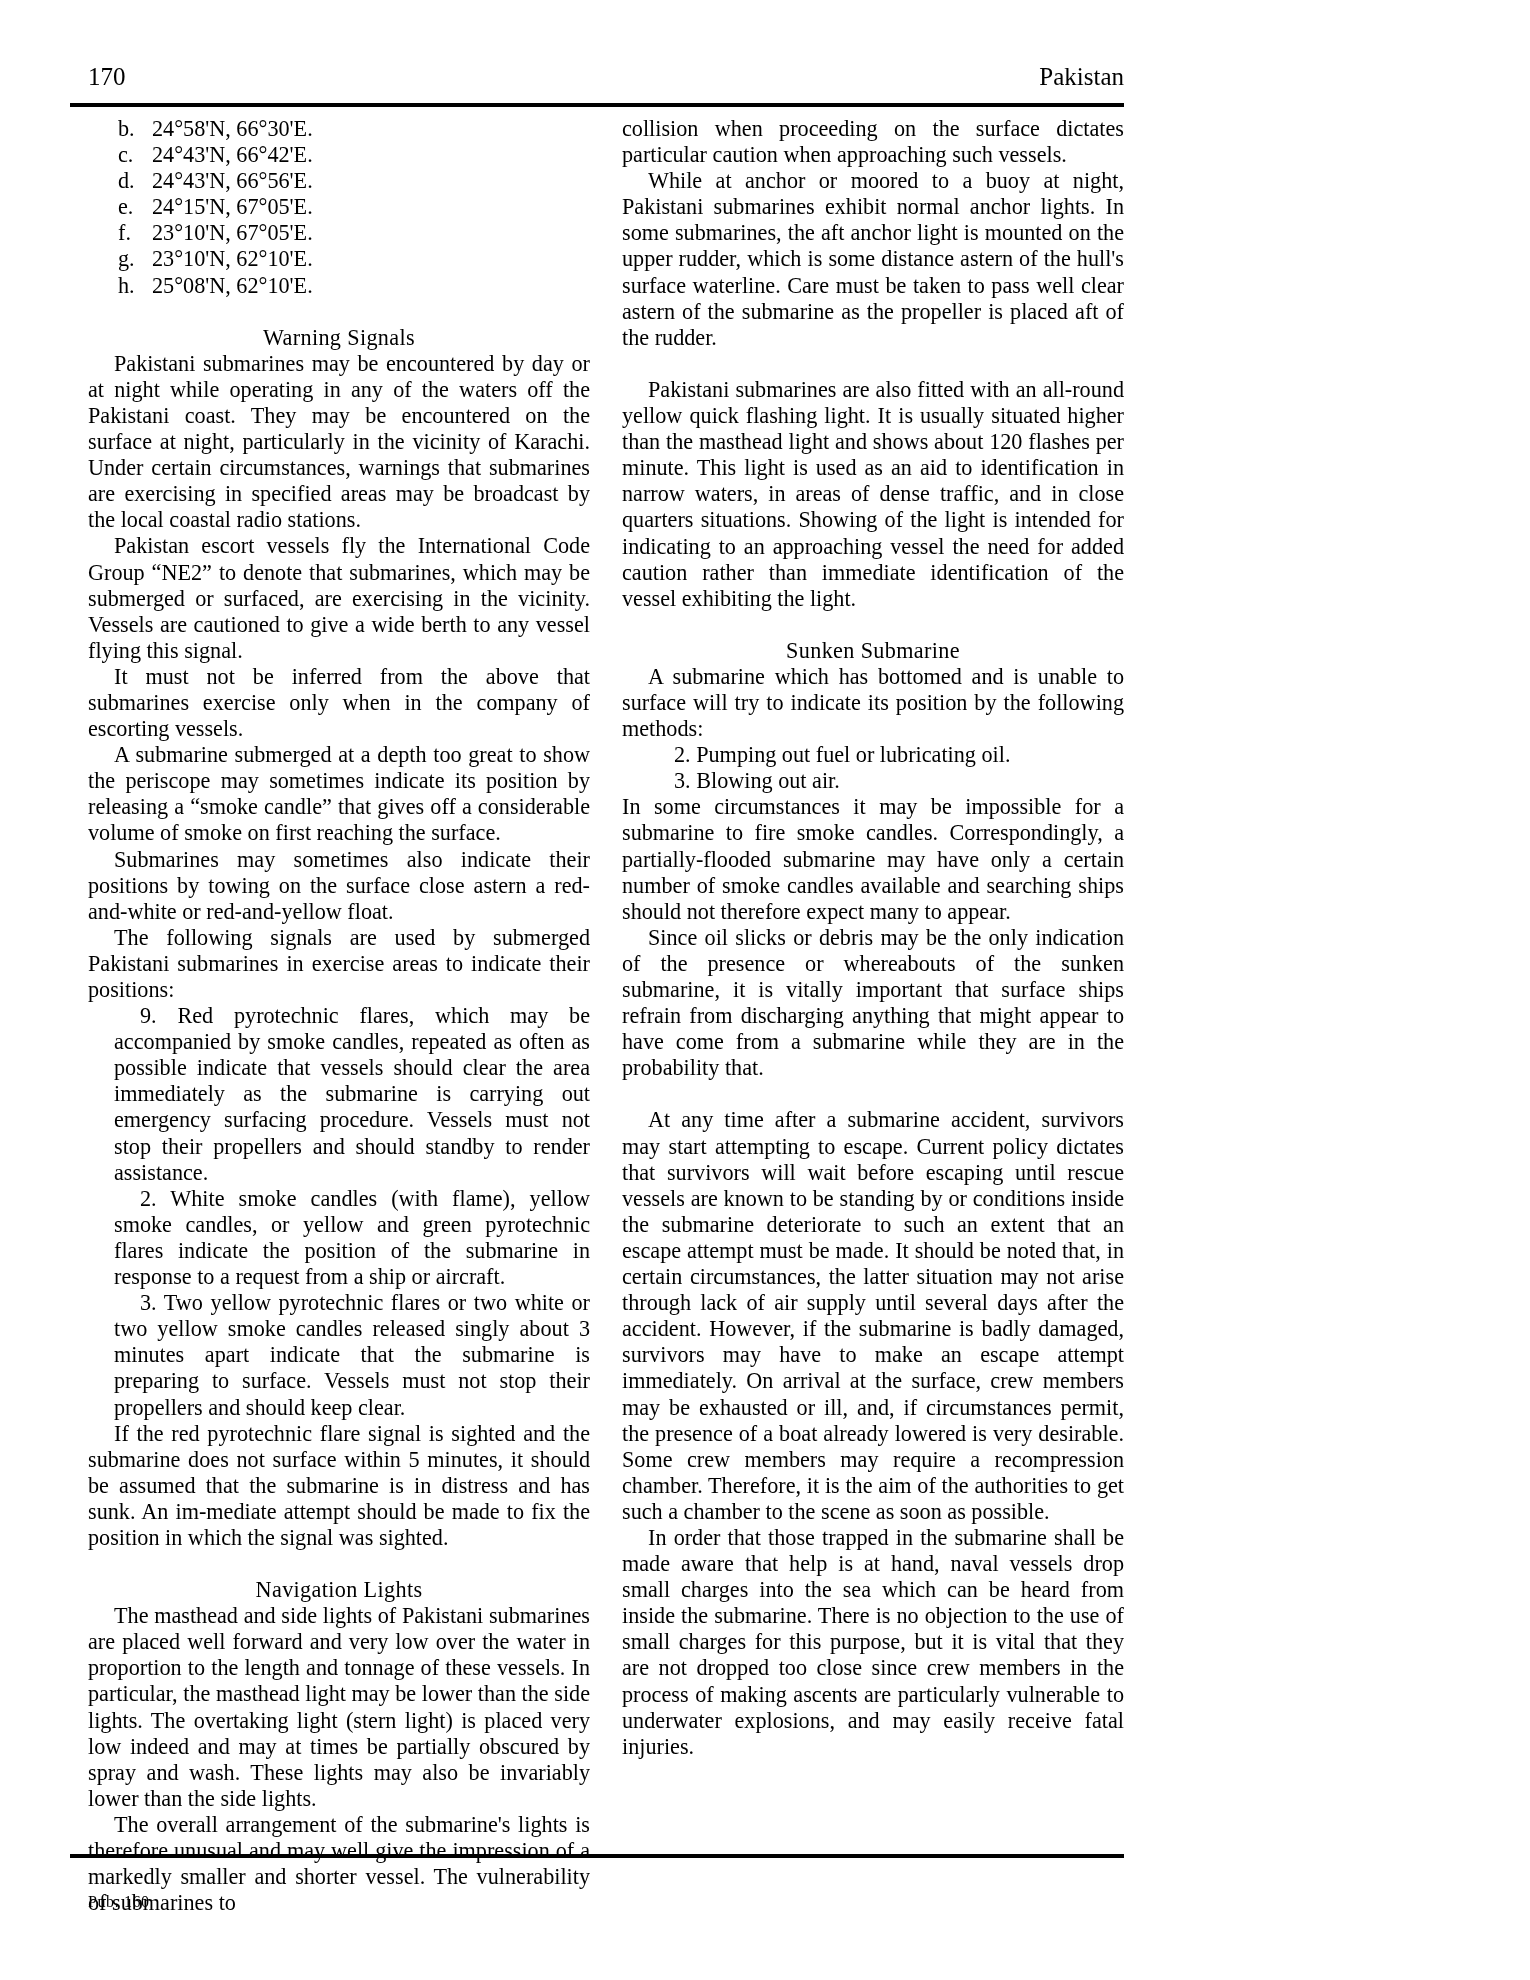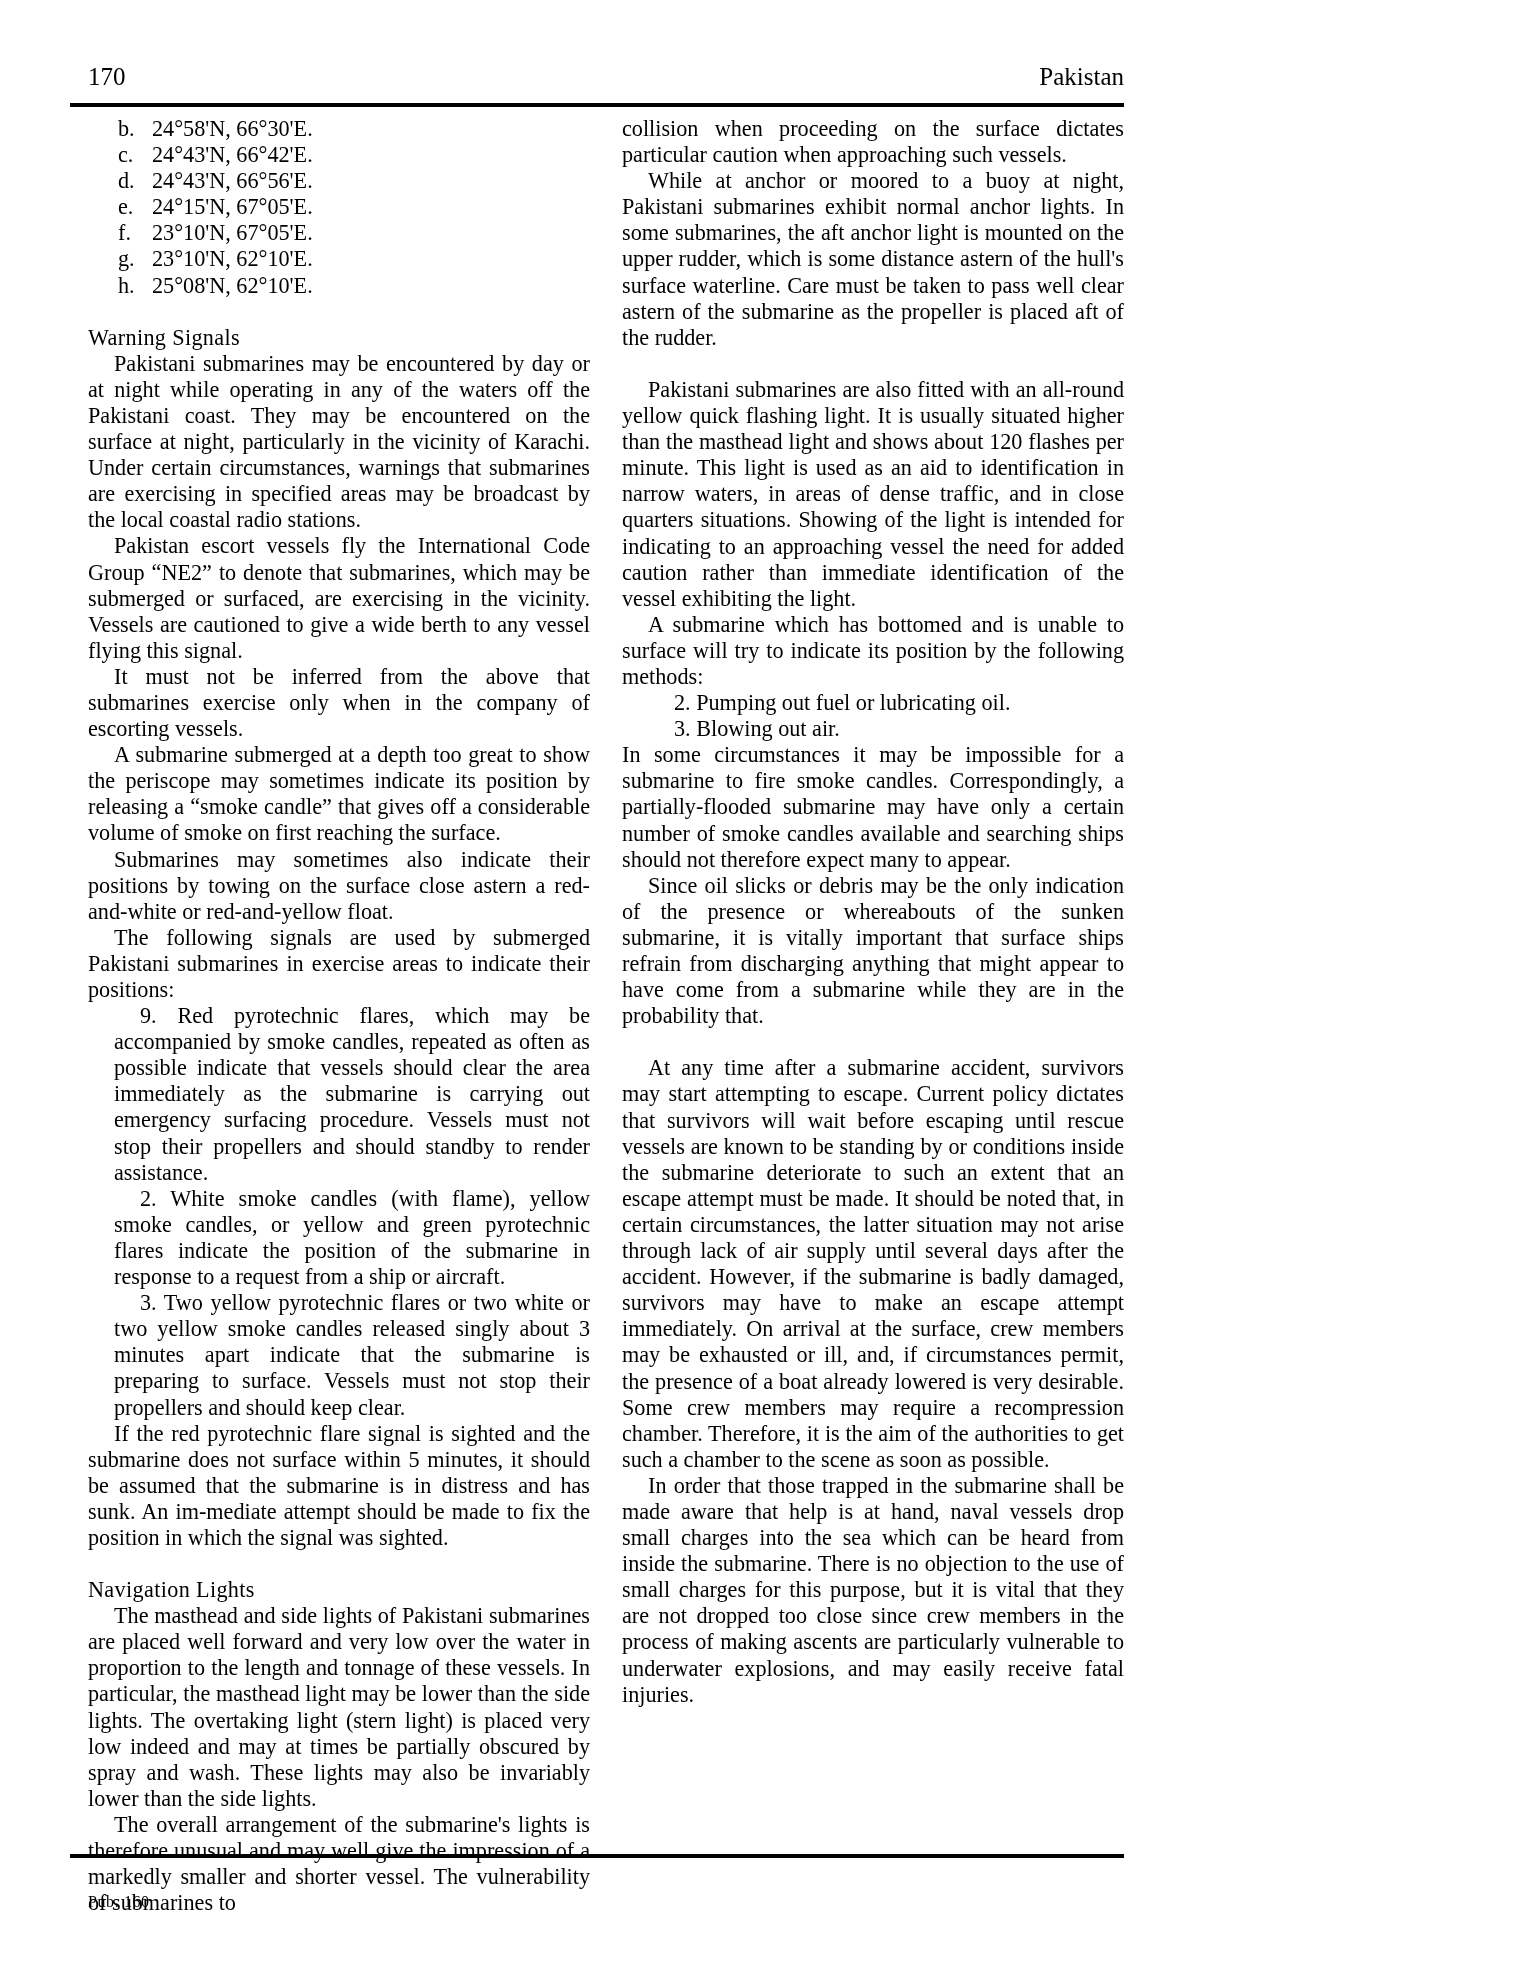--- a/index.html
+++ b/index.html
@@ -109,21 +109,21 @@
   .coordlist li .lbl {
     position: absolute;
     left: 30px;
     top: 0;
   }
 
   
   .subhead {
     margin: 26px 0 0 0;
     text-indent: 0;
-    text-align: left;
+    text-align: center;
     letter-spacing: 0.35px;
   }
 
   
   .numitem {
     margin: 0 0 0 26px;
     width: 476px;
     text-indent: 26px;
     text-align: justify;
   }
@@ -169,20 +169,21 @@
     <p class="indent">The masthead and side lights of Pakistani submarines are placed well forward and very low over the water in proportion to the length and tonnage of these vessels. In particular, the masthead light may be lower than the side lights. The overtaking light (stern light) is placed very low indeed and may at times be partially obscured by spray and wash. These lights may also be invariably lower than the side lights.</p>
     <p class="indent">The overall arrangement of the submarine's lights is therefore unusual and may well give the impression of a markedly smaller and shorter vessel. The vulnerability of submarines to</p>
   </div>
 
   <div class="col col-right">
     <p class="noindent">collision when proceeding on the surface dictates particular caution when approaching such vessels.</p>
     <p class="indent">While at anchor or moored to a buoy at night, Pakistani submarines exhibit normal anchor lights. In some submarines, the aft anchor light is mounted on the upper rudder, which is some distance astern of the hull's surface waterline. Care must be taken to pass well clear astern of the submarine as the propeller is placed aft of the rudder.</p>
     <div class="gap"></div>
     <p class="indent">Pakistani submarines are also fitted with an all-round yellow quick flashing light. It is usually situated higher than the masthead light and shows about 120 flashes per minute. This light is used as an aid to identification in narrow waters, in areas of dense traffic, and in close quarters situations. Showing of the light is intended for indicating to an approaching vessel the need for added caution rather than immediate identification of the vessel exhibiting the light.</p>
 
+    <p class="subhead">Sunken Submarine</p>
     <p class="indent">A submarine which has bottomed and is unable to surface will try to indicate its position by the following methods:</p>
     <p class="numitem">2.  Pumping out fuel or lubricating oil.</p>
     <p class="numitem">3.  Blowing out air.</p>
     <p class="noindent">In some circumstances it may be impossible for a submarine to fire smoke candles. Correspondingly, a partially-flooded submarine may have only a certain number of smoke candles available and searching ships should not therefore expect many to appear.</p>
     <p class="indent">Since oil slicks or debris may be the only indication of the presence or whereabouts of the sunken submarine, it is vitally important that surface ships refrain from discharging anything that might appear to have come from a submarine while they are in the probability that.</p>
     <div class="gap"></div>
     <p class="indent">At any time after a submarine accident, survivors may start attempting to escape. Current policy dictates that survivors will wait before escaping until rescue vessels are known to be standing by or conditions inside the submarine deteriorate to such an extent that an escape attempt must be made. It should be noted that, in certain circumstances, the latter situation may not arise through lack of air supply until several days after the accident. However, if the submarine is badly damaged, survivors may have to make an escape attempt immediately. On arrival at the surface, crew members may be exhausted or ill, and, if circumstances permit, the presence of a boat already lowered is very desirable. Some crew members may require a recompression chamber. Therefore, it is the aim of the authorities to get such a chamber to the scene as soon as possible.</p>
     <p class="indent">In order that those trapped in the submarine shall be made aware that help is at hand, naval vessels drop small charges into the sea which can be heard from inside the submarine. There is no objection to the use of small charges for this purpose, but it is vital that they are not dropped too close since crew members in the process of making ascents are particularly vulnerable to underwater explosions, and may easily receive fatal injuries.</p>
   </div>
 

